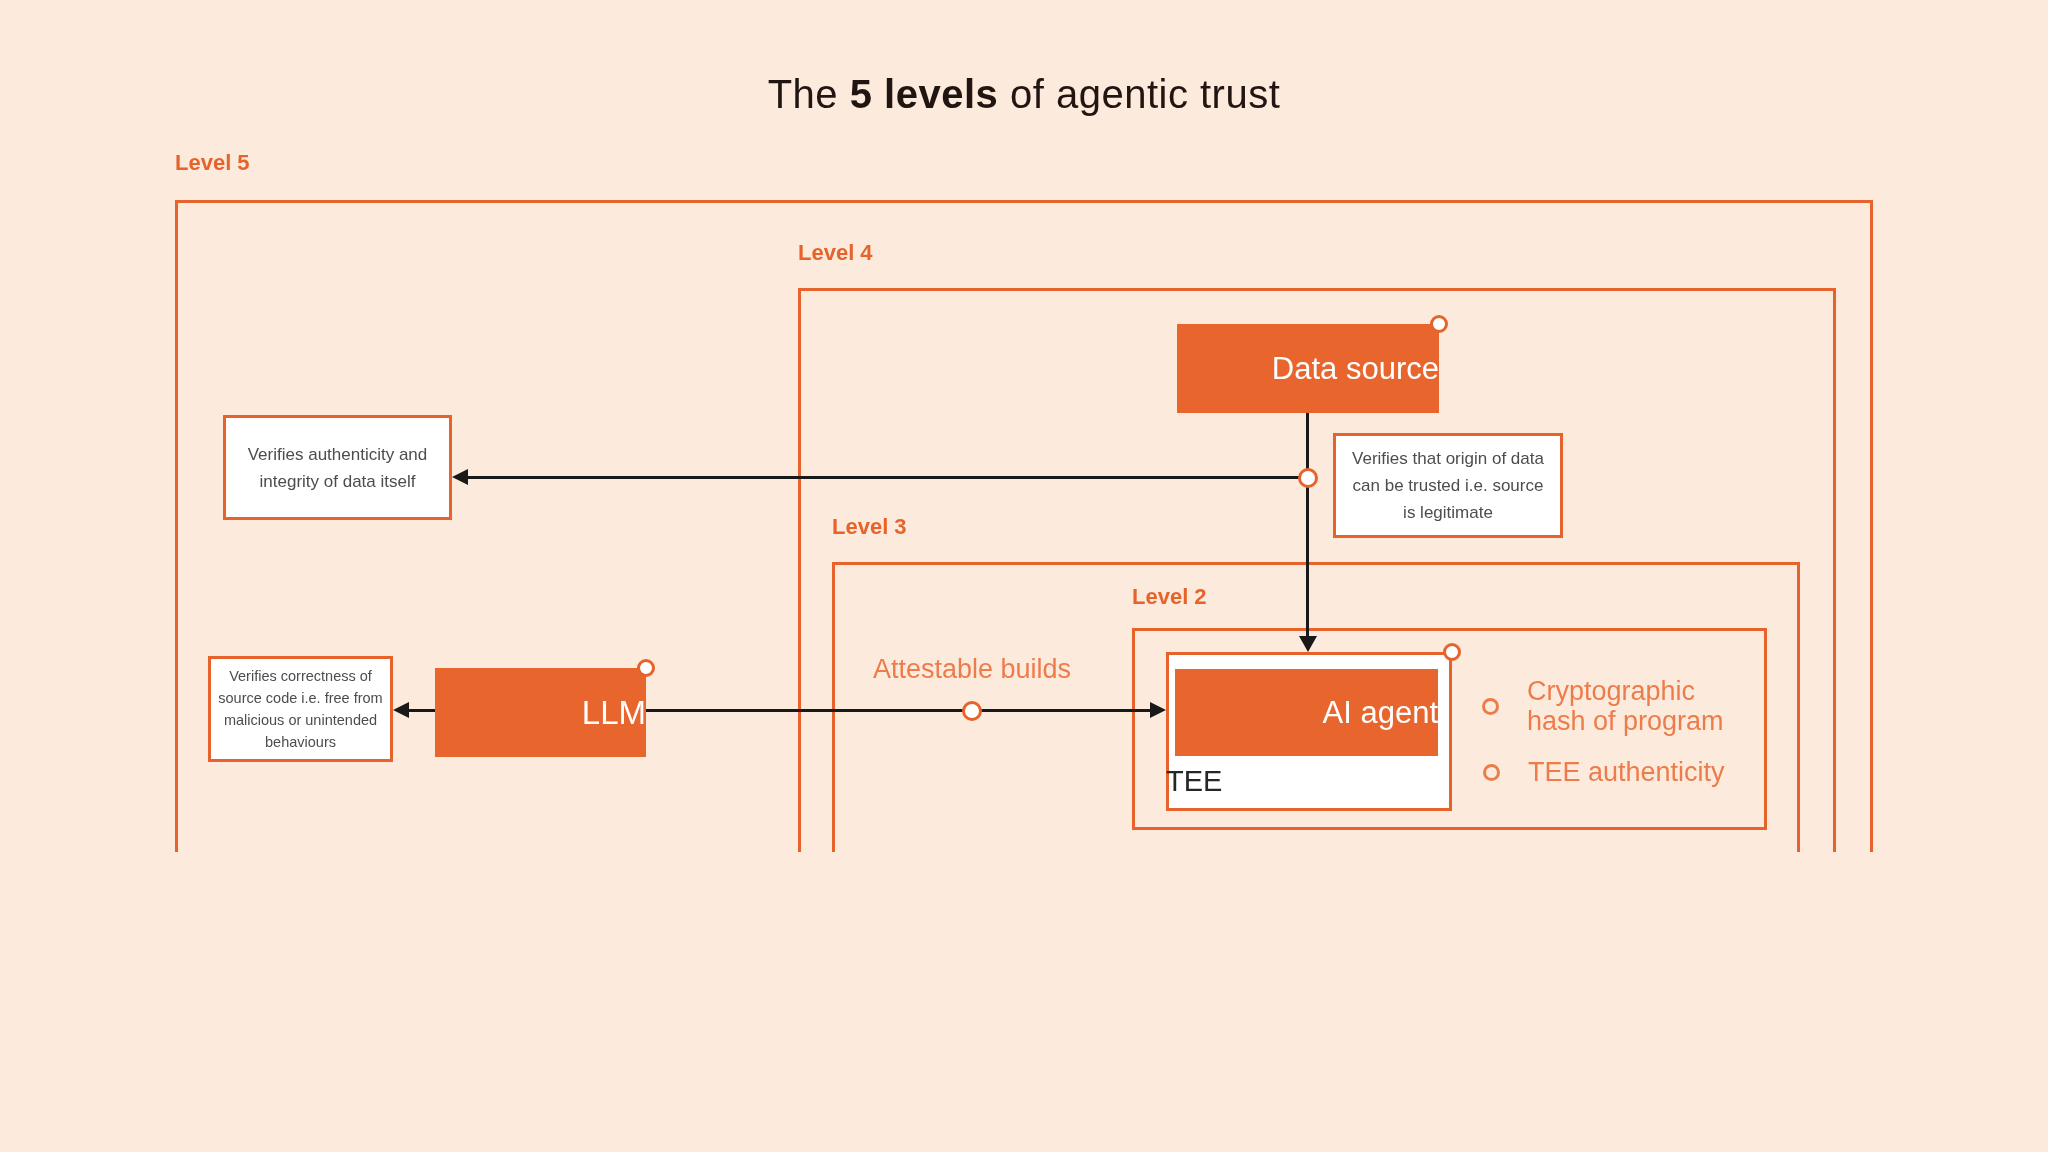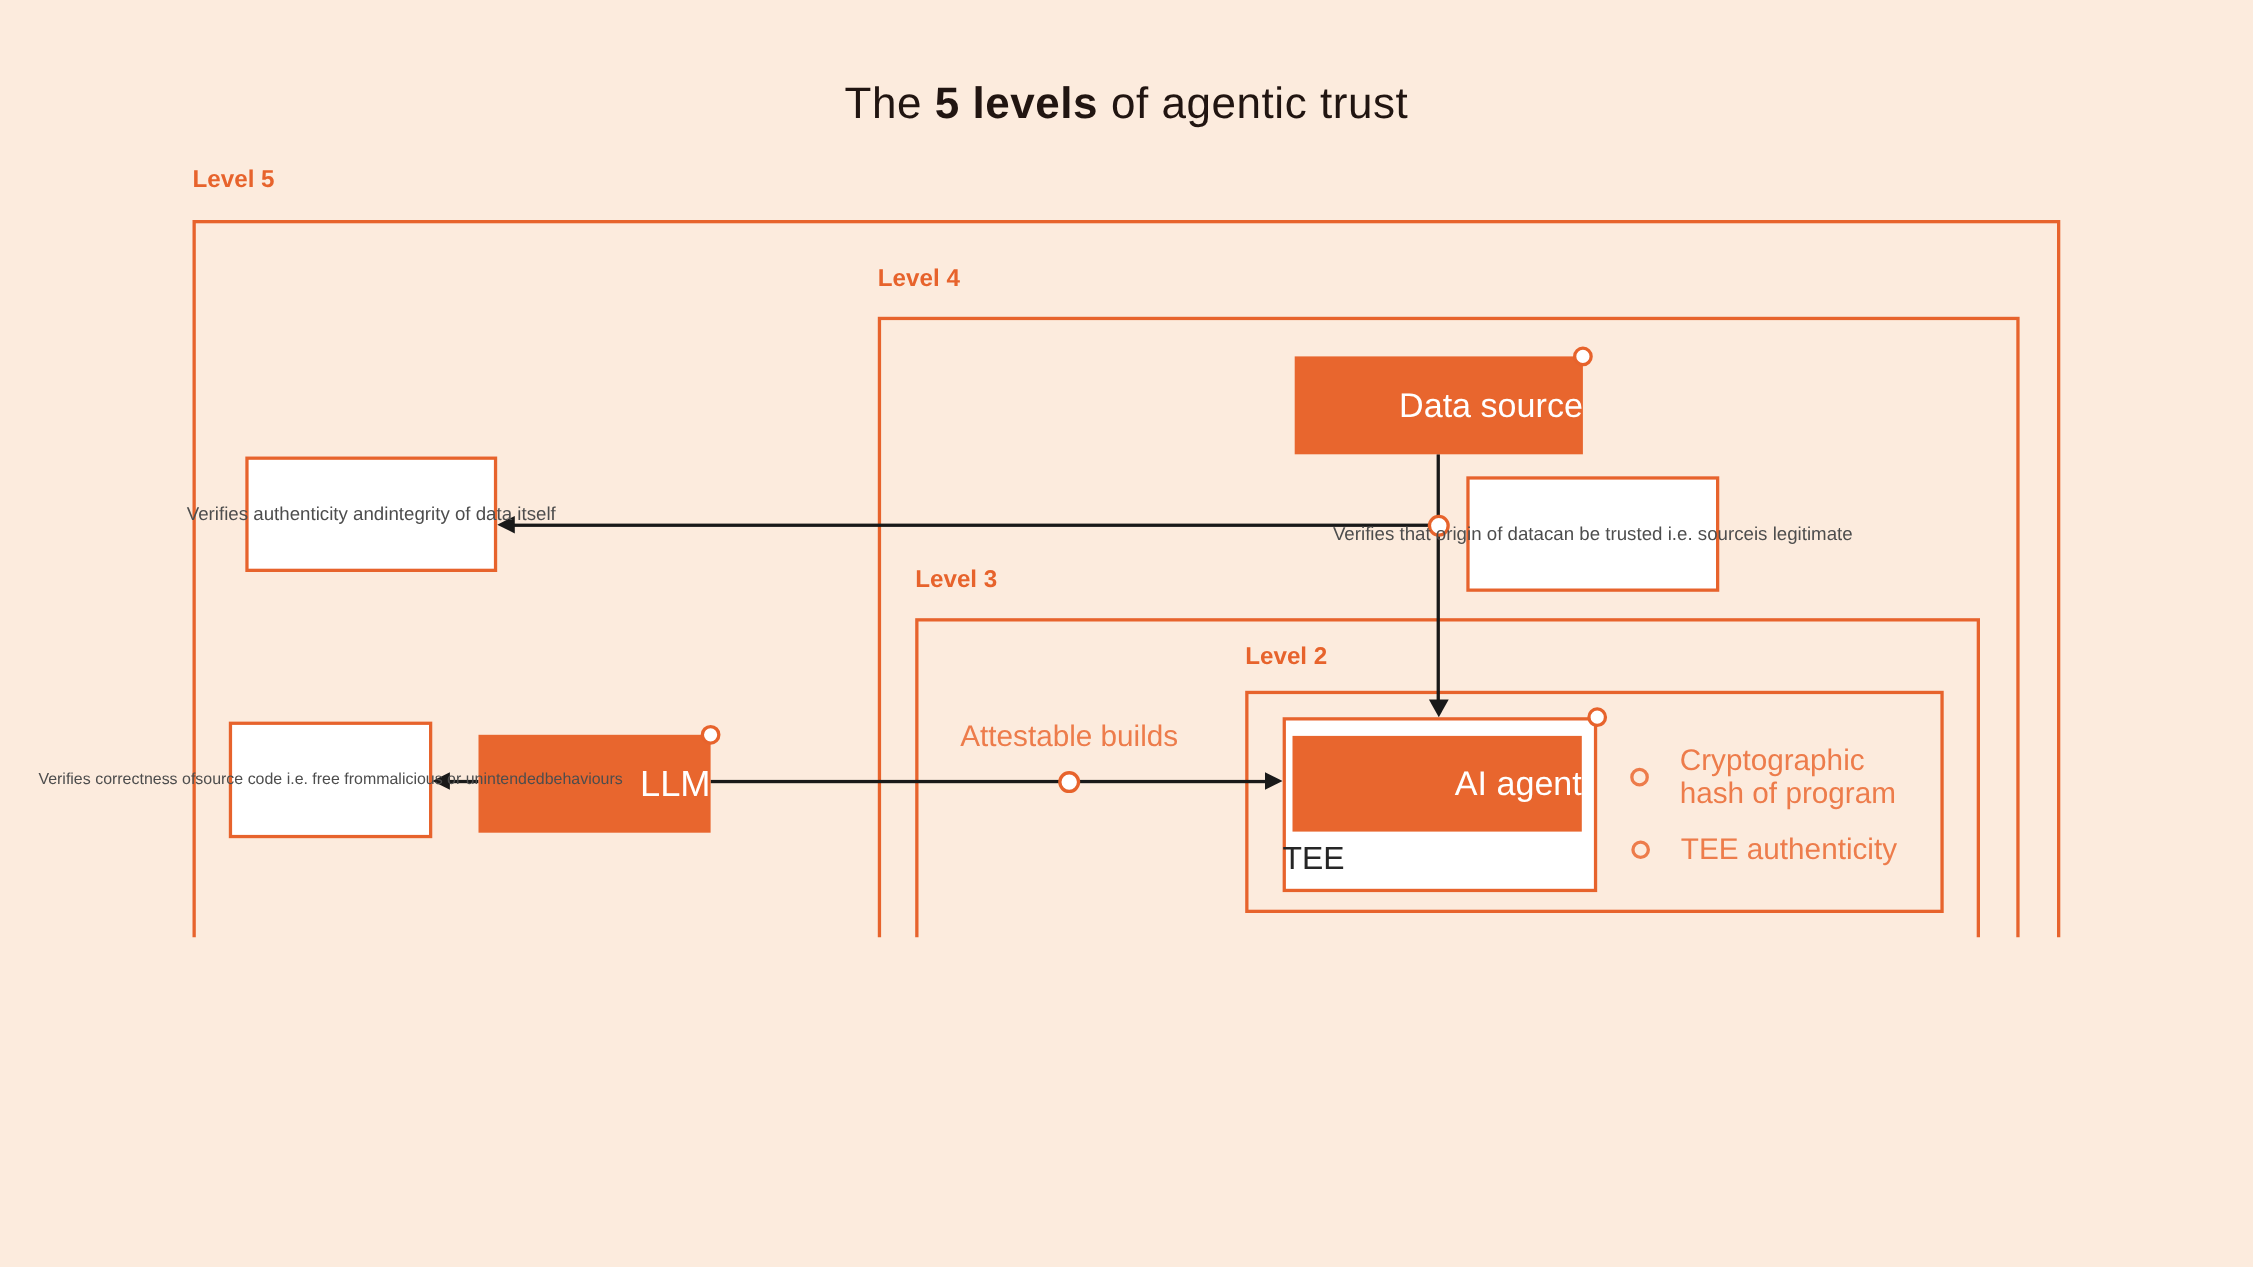--- a/index.html
+++ b/index.html
@@ -30,21 +30,21 @@
   .line{position:absolute;background:var(--line)}
   .arrow{position:absolute;width:0;height:0}
   .arrow.down{border-left:9px solid transparent;border-right:9px solid transparent;
               border-top:16px solid var(--line)}
   .arrow.left{border-top:8px solid transparent;border-bottom:8px solid transparent;
               border-right:16px solid var(--line)}
   .arrow.right{border-top:8px solid transparent;border-bottom:8px solid transparent;
               border-left:16px solid var(--line)}
 
   .note{position:absolute;background:#fff;border:3px solid var(--orange);color:var(--gray);
-        display:flex;flex-direction:row;align-items:center;justify-content:center;text-align:center}
+        display:flex;flex-direction:column;align-items:center;justify-content:center;text-align:center}
   .note div{white-space:nowrap}
 
   .edge-label{position:absolute;text-align:center;font-size:27px;color:var(--orange-light)}
 
   .bullet{position:absolute;display:flex;align-items:center;gap:28px;
           color:var(--orange-light);font-size:27px;line-height:30px}
   .bullet .dot{width:17px;height:17px;border:3px solid var(--orange-light);border-radius:50%;
           flex:none;background:transparent}
 
   .logo{position:absolute;top:1026px;left:calc(50% + 10px);transform:translateX(-50%);

